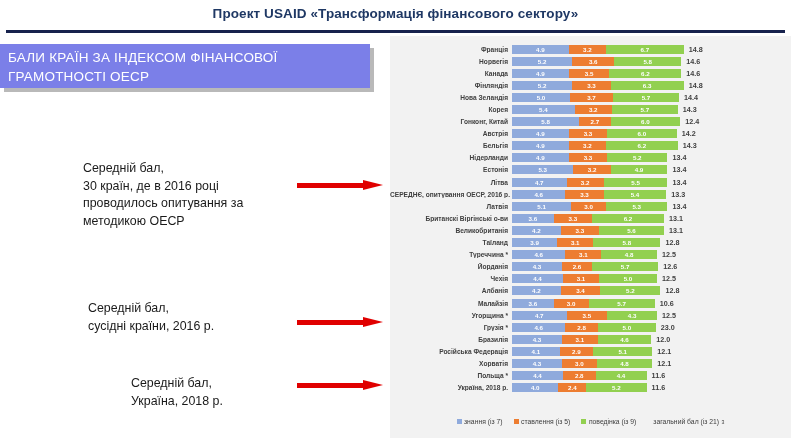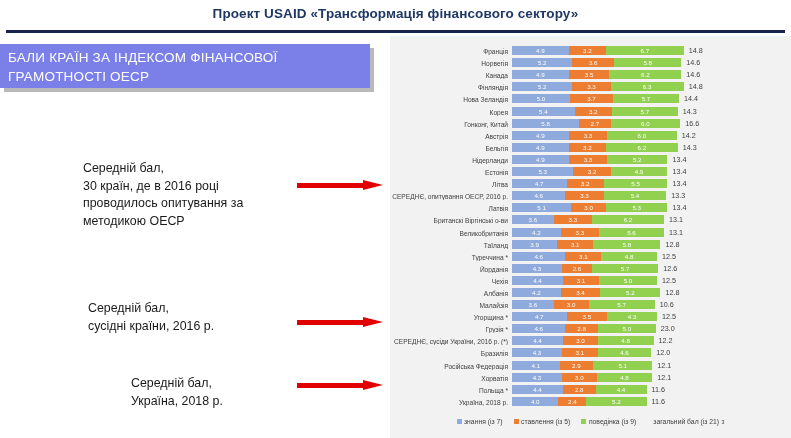--- a/index.html
+++ b/index.html
@@ -112,22 +112,23 @@
     background: #f2f2f2;
   }
   #chart-rows {
     position: absolute;
     left: 0;
     top: 7px;
     width: 401px;
   }
   .chart-row {
     display: flex;
-    align-items: flex-end;
+    align-items: center;
     height: 12.1px;
+    font-weight: bold;
   }
   .row-label {
     width: 122px;
     min-width: 122px;
     text-align: right;
     padding-right: 4px;
     box-sizing: border-box;
     font-size: 6.6px;
     color: #404040;
     white-space: nowrap;
@@ -278,21 +279,21 @@
         </div>
         <div class="row-total">14.3</div>
       </div>
       <div class="chart-row">
         <div class="row-label">Гонконг, Китай</div>
         <div class="row-bars">
           <div class="seg seg-k" style="width: 67.28px;">5.8</div>
           <div class="seg seg-s" style="width: 31.32px;">2.7</div>
           <div class="seg seg-p" style="width: 69.6px;">6.0</div>
         </div>
-        <div class="row-total">16.6</div>
+        <div class="row-total">12.4</div>
       </div>
       <div class="chart-row">
         <div class="row-label">Австрія</div>
         <div class="row-bars">
           <div class="seg seg-k" style="width: 56.84px;">4.9</div>
           <div class="seg seg-s" style="width: 38.28px;">3.3</div>
           <div class="seg seg-p" style="width: 69.6px;">6.0</div>
         </div>
         <div class="row-total">14.2</div>
       </div>
@@ -432,29 +433,20 @@
         <div class="row-total">12.5</div>
       </div>
       <div class="chart-row">
         <div class="row-label">Грузія *</div>
         <div class="row-bars">
           <div class="seg seg-k" style="width: 53.36px;">4.6</div>
           <div class="seg seg-s" style="width: 32.48px;">2.8</div>
           <div class="seg seg-p" style="width: 58px;">5.0</div>
         </div>
         <div class="row-total">23.0</div>
-      </div>
-      <div class="chart-row">
-        <div class="row-label">СЕРЕДНЄ, сусіди України, 2016 р. (*)</div>
-        <div class="row-bars">
-          <div class="seg seg-k" style="width: 51.04px;">4.4</div>
-          <div class="seg seg-s" style="width: 34.8px;">3.0</div>
-          <div class="seg seg-p" style="width: 55.68px;">4.8</div>
-        </div>
-        <div class="row-total">12.2</div>
       </div>
       <div class="chart-row">
         <div class="row-label">Бразилія</div>
         <div class="row-bars">
           <div class="seg seg-k" style="width: 49.88px;">4.3</div>
           <div class="seg seg-s" style="width: 35.96px;">3.1</div>
           <div class="seg seg-p" style="width: 53.36px;">4.6</div>
         </div>
         <div class="row-total">12.0</div>
       </div>

